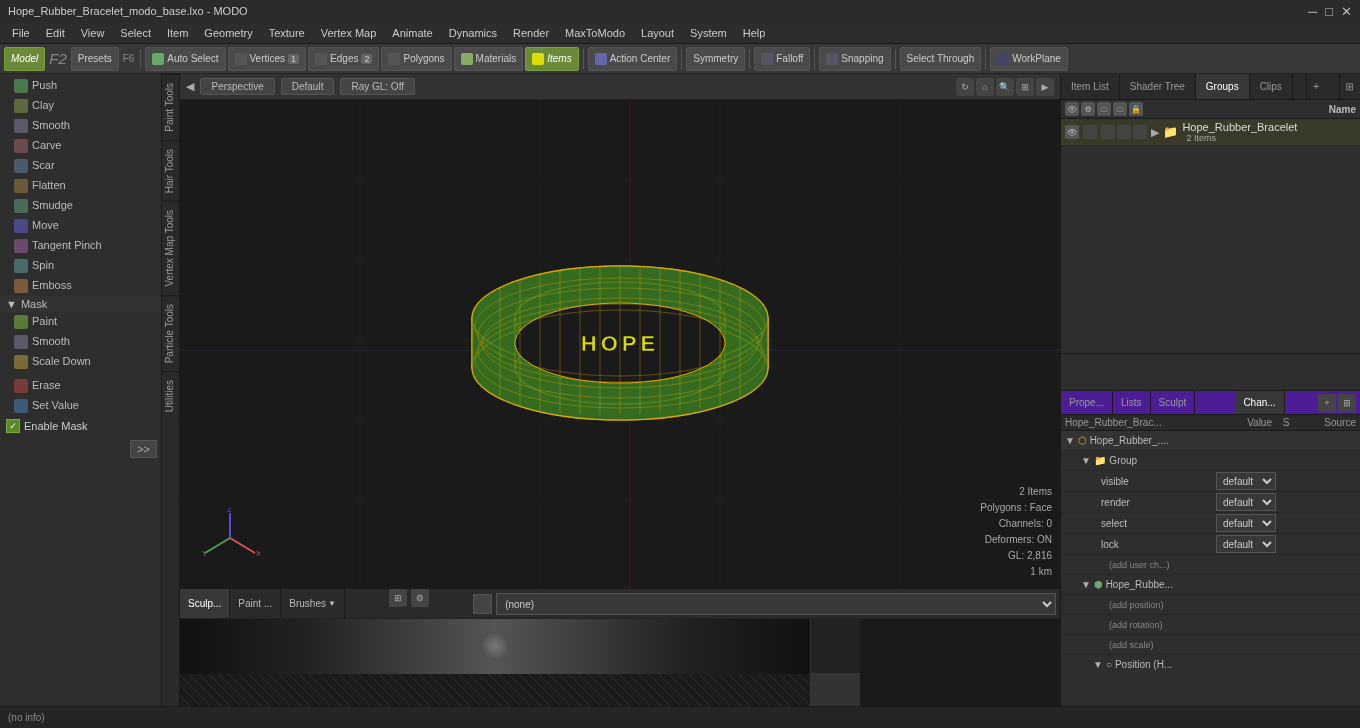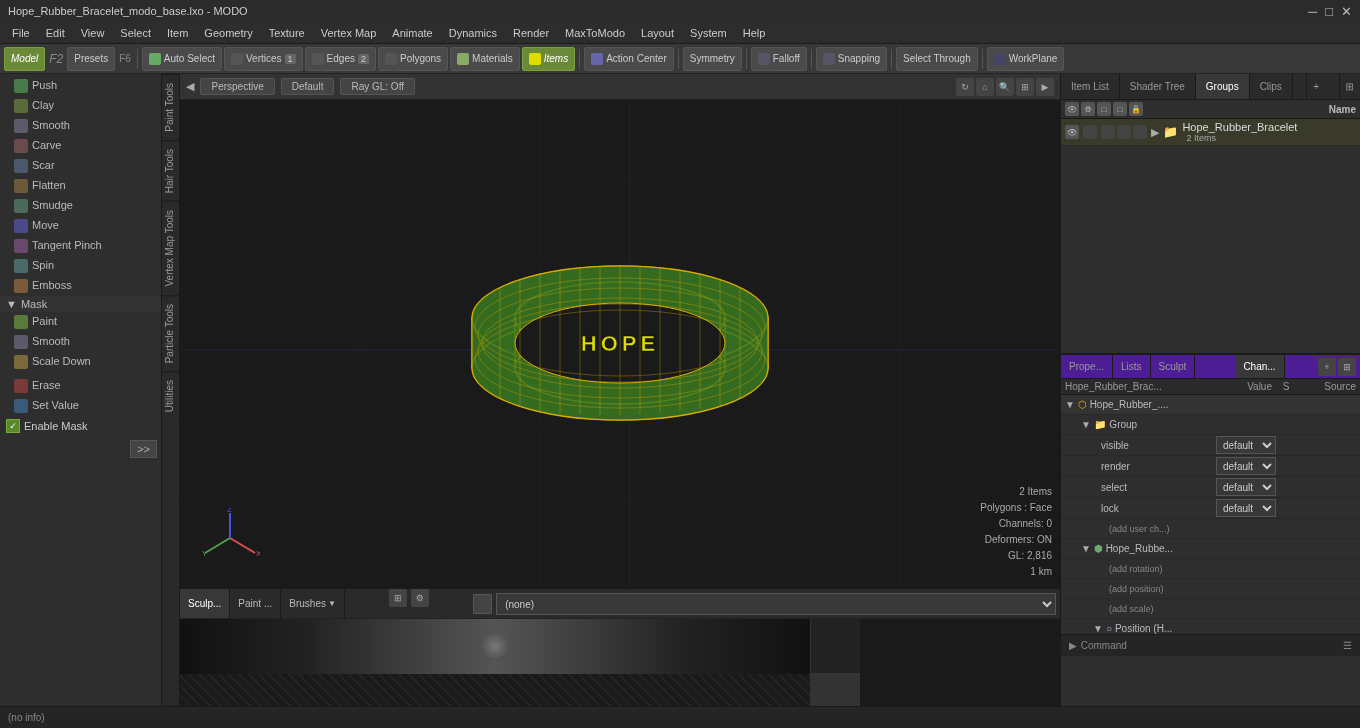--- a/index.html
+++ b/index.html
@@ -36,21 +36,21 @@
     .side-tab { writing-mode: vertical-rl; transform: rotate(180deg); padding: 8px 2px; font-size: 10px; color: #999; cursor: pointer; text-align: center; border-bottom: 1px solid #1a1a1a; }
     #viewport-header { height: 26px; background: #333; display: flex; align-items: center; padding: 0 6px; gap: 6px; border-bottom: 1px solid #222; }
     .viewport-tab { padding: 2px 10px; background: #444; border: 1px solid #555; color: #bbb; font-size: 10px; cursor: pointer; border-radius: 2px; }
     .viewport-tab:first-child { background: #3a4a3a; }
     #viewport { flex: 1; background: #1a1a1a; position: relative; overflow: hidden; }
 
     
     #viewport-info { position: absolute; bottom: 8px; right: 8px; text-align: right; color: #aaa; font-size: 10px; line-height: 1.6; }
 
     
-    #right-panel { width: 300px; background: #2e2e2e; border-left: 1px solid #1a1a1a; display: flex; flex-direction: column; flex-shrink: 0; }
+    #right-panel { width: 300px; background: #2e2e2e; border-left: 1px solid #1a1a1a; display: flex; flex-direction: column; flex-shrink: 0; justify-content: space-between; }
 
     
     #right-panel-tabs { height: 26px; background: #2a2a2a; display: flex; border-bottom: 1px solid #1a1a1a; }
     .rpanel-tab { padding: 0 10px; display: flex; align-items: center; font-size: 10px; color: #999; cursor: pointer; border-right: 1px solid #1a1a1a; }
     .rpanel-tab.active { background: #383838; color: #fff; }
     .rpanel-btn { padding: 0 6px; display: flex; align-items: center; font-size: 10px; color: #999; cursor: pointer; margin-left: auto; border-left: 1px solid #1a1a1a; }
 
     
     #groups-content { flex: 1; overflow-y: auto; }
     #new-group-bar { height: 26px; background: #323232; display: flex; align-items: center; padding: 0 8px; border-bottom: 1px solid #1a1a1a; }
@@ -144,21 +144,21 @@
     <div class="menu-item">Dynamics</div>
     <div class="menu-item">Render</div>
     <div class="menu-item">MaxToModo</div>
     <div class="menu-item">Layout</div>
     <div class="menu-item">System</div>
     <div class="menu-item">Help</div>
   </div>
 
 <div id="toolbar">
   <div class="toolbar-btn active">Model</div>
-  <span style="color:#888;font-size:12px;padding:0 2px;font-style:italic;">F2</span>
+  <span style="color:#888;font-size:15px;padding:0 2px;font-style:italic;">F2</span>
   <div class="toolbar-btn">Presets</div>
   <span style="color:#888;font-size:10px;padding:0 2px;">F6</span>
   <div class="toolbar-sep"></div>
   <div class="toolbar-btn">
     <span style="width:12px;height:12px;background:#6a6;border-radius:2px;display:inline-block;"></span>
     Auto Select
   </div>
   <div class="toolbar-btn">
     <span style="width:12px;height:12px;background:#555;border-radius:2px;display:inline-block;"></span>
     Vertices
@@ -573,25 +573,25 @@
           <span class="chan-add-link">(add user ch...)</span>
         </div>
 
         <div class="chan-row chan-indent" style="background:#2e2e2e;">
           <span class="chan-expand">▼</span>
           <span style="color:#6aaa6a;margin-right:3px;font-size:10px;">⬢</span>
           <span class="chan-label" style="padding-left:0;">Hope_Rubbe...</span>
         </div>
 
         <div class="chan-row chan-indent2">
+          <span class="chan-add-link">(add position)</span>
+        </div>
+
+        <div class="chan-row chan-indent2">
           <span class="chan-add-link">(add rotation)</span>
-        </div>
-
-        <div class="chan-row chan-indent2">
-          <span class="chan-add-link">(add position)</span>
         </div>
 
         <div class="chan-row chan-indent2">
           <span class="chan-add-link">(add scale)</span>
         </div>
 
         <div class="chan-row chan-indent2">
           <span class="chan-expand">▼</span>
           <span style="color:#aaaaee;margin-right:3px;font-size:10px;">○</span>
           <span class="chan-label" style="padding-left:0;">Position (H...</span>

